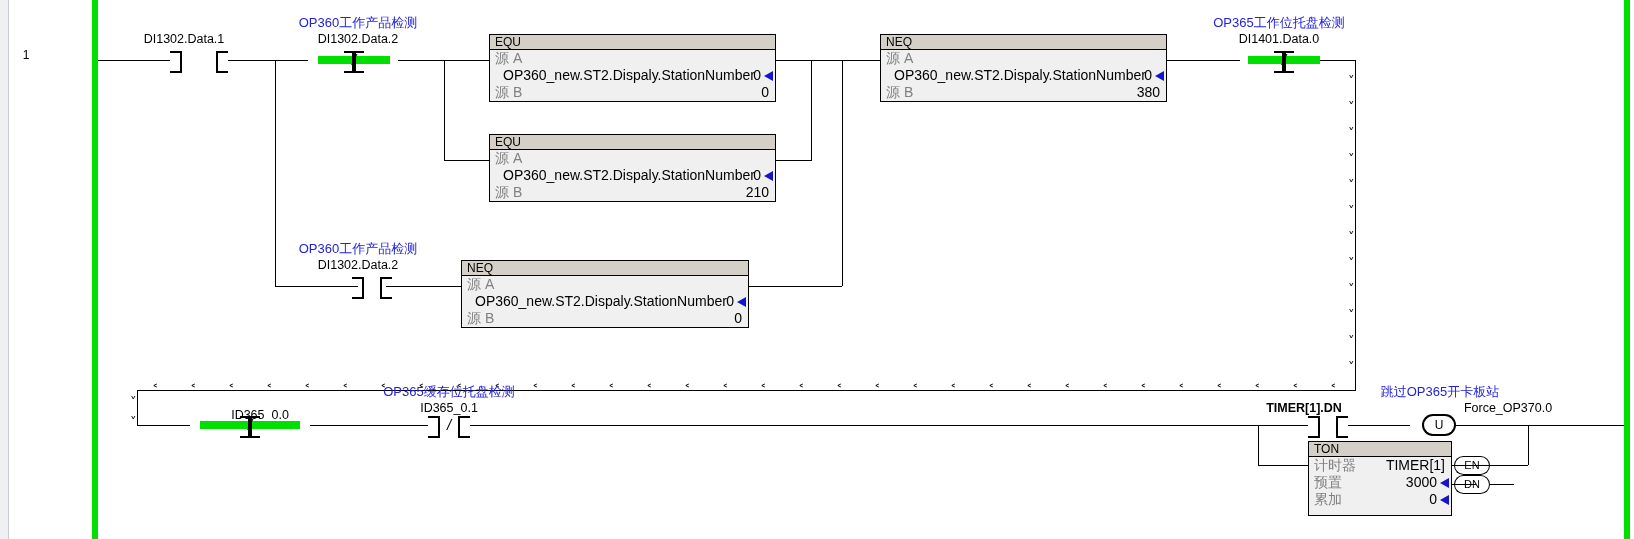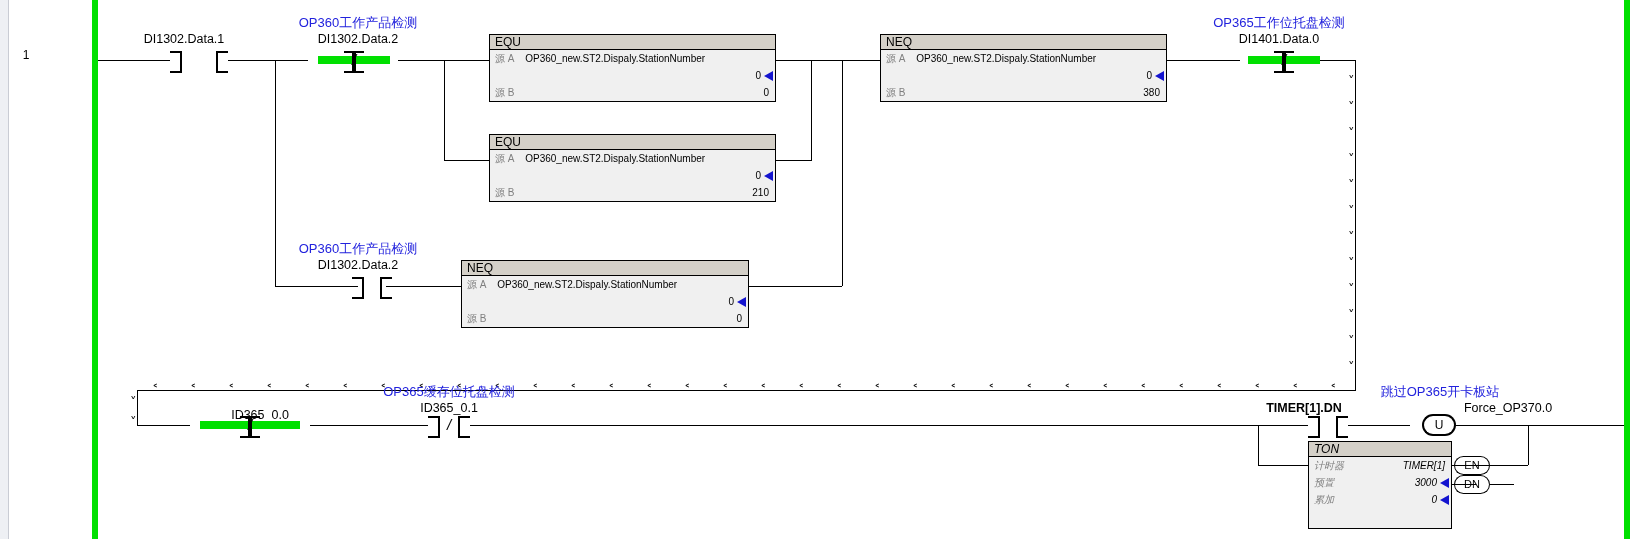--- a/index.html
+++ b/index.html
@@ -46,21 +46,21 @@
   .coil .cr{right:0;border-left:none;border-radius:0 17px 17px 0;}
   .coil .ctxt{position:absolute;left:0;top:0;width:34px;height:22px;
         line-height:22px;text-align:center;font-size:12px;color:#000;}
 
   
   .block{position:absolute;background:#f0f0f0;border:1px solid #000;
          box-sizing:border-box;}
   .block .bhdr{height:15px;background:#d4d0c8;border-bottom:1px solid #000;
          font-size:12px;color:#000;padding-left:5px;line-height:15px;
          box-sizing:border-box;}
-  .block .brow{position:relative;height:17px;font-size:10px;color:#000;
+  .block .brow{position:relative;height:17px;font-size:14px;color:#000;
          padding:0 24px 0 5px;box-sizing:border-box;line-height:17px;}
   .block .bname{color:#808080;display:inline-block;}
   .block .bval{position:absolute;right:14px;top:0;line-height:17px;
          text-align:right;}
   .block .bval.noarrow{right:6px;}
   .block .btag{display:inline-block;margin-left:8px;color:#000;}
   .arrow{position:absolute;right:2px;top:4px;width:0;height:0;
          border-top:5px solid transparent;border-bottom:5px solid transparent;
          border-right:9px solid #1414cf;}
 
@@ -311,21 +311,21 @@
   </div>
 
   <div class="lbl-desc" style="left:1345px;top:383px;width:190px;">跳过OP365开卡板站</div>
   <div class="lbl-tag" style="left:1413px;top:401px;width:190px;">Force_OP370.0</div>
   <div class="coil" style="left:1422px;top:414px;">
     <div class="cl"></div>
     <div class="cr"></div>
     <div class="ctxt">U</div>
   </div>
 
-  <div class="block" style="left:1308px;top:441px;width:144px;height:88px;font-style:italic;">
+  <div class="block" style="left:1308px;top:441px;width:144px;height:75px;">
     <div class="bhdr">TON</div>
     <div class="brow">
       <span class="bname">计时器</span>
       <span class="bval noarrow">TIMER[1]</span>
     </div>
     <div class="brow">
       <span class="bname">预置</span>
       <span class="bval">3000</span>
       <span class="arrow"></span>
     </div>

